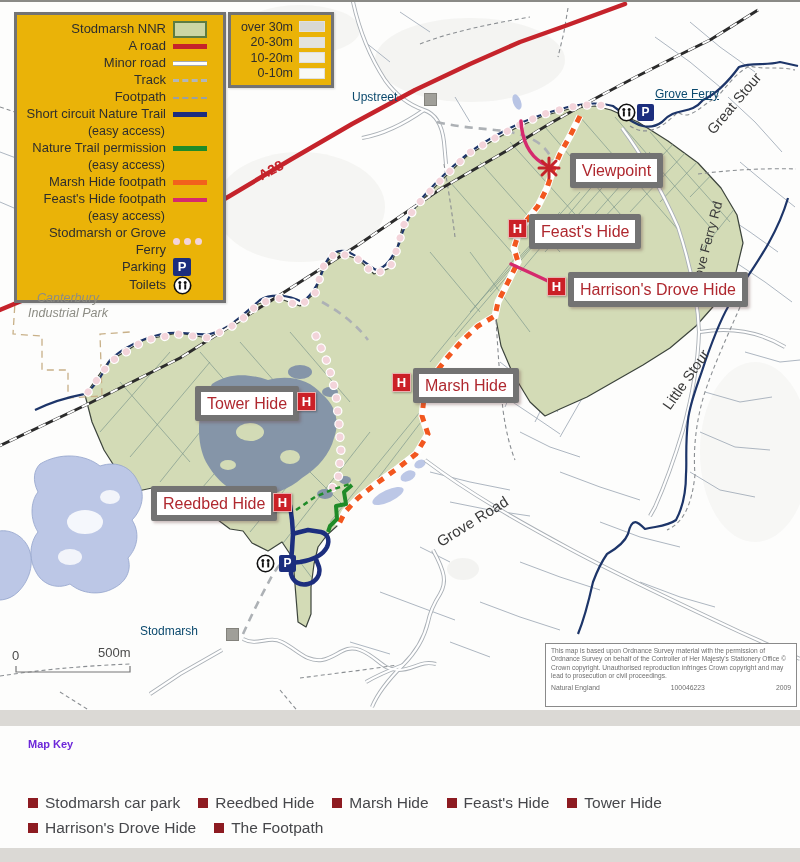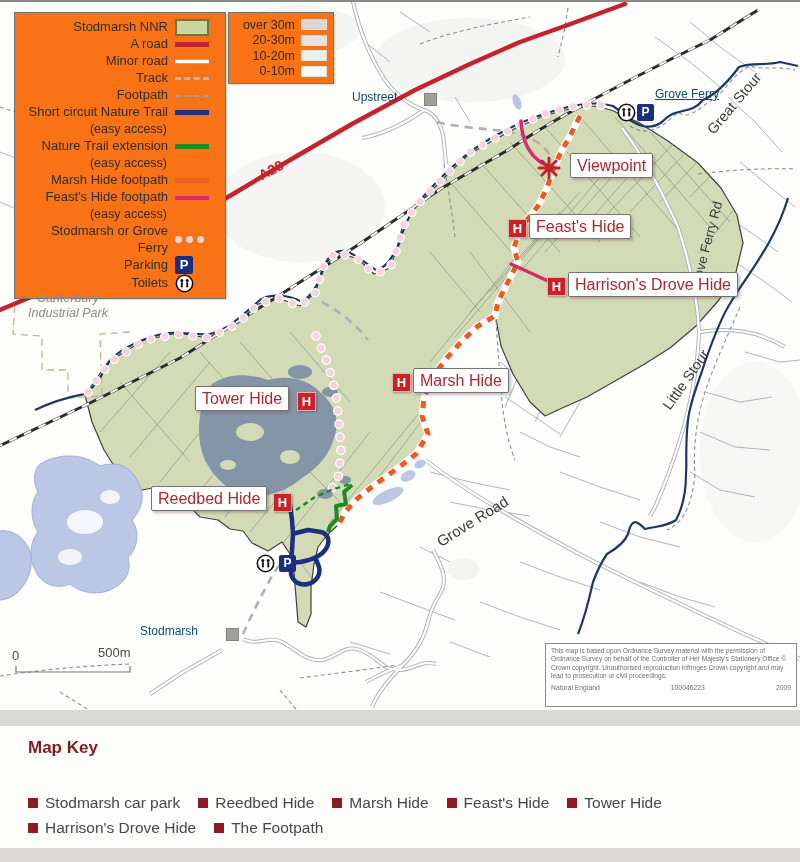--- a/index.html
+++ b/index.html
@@ -4,21 +4,21 @@
 <style>
   html,body{margin:0;padding:0;background:#fff;}
   body{font-family:"Liberation Sans","DejaVu Sans",sans-serif;-webkit-font-smoothing:antialiased;}
   #stage{position:relative;width:800px;height:862px;overflow:hidden;background:#fff;}
 
   
   #map-area{position:absolute;left:0;top:0;width:800px;height:712px;background:#fdfdfc;border-top:2px solid #8a8a86;}
   #map-svg{position:absolute;left:0;top:0;}
 
   
-  .panel{position:absolute;background:#f97316;border:1px solid #737373;box-shadow:1px 1px 2px rgba(0,0,0,.15);}
+  .panel{position:absolute;background:#eab308;border:3px solid #737373;box-shadow:1px 1px 2px rgba(0,0,0,.15);}
   #legend{left:14px;top:10px;width:212px;padding:6px 8px 5px 6px;box-sizing:border-box;}
   .lg-row{display:flex;align-items:center;min-height:17px;}
   .lg-text{flex:1;text-align:right;color:#2e2e2e;font-size:13px;line-height:16.5px;}
   .lg-sub{flex:1;text-align:right;color:#2e2e2e;font-size:12.5px;line-height:15px;padding-right:50px;}
   .lg-sw{width:42px;margin-left:7px;display:flex;justify-content:flex-start;align-items:center;}
   .sw-nnr{width:34px;height:17px;background:#ccd6a4;border:2px solid #5d7c42;box-sizing:border-box;}
   .sw-aroad{width:34px;height:5px;background:#c5232b;}
   .sw-minor{width:34px;height:5px;border-top:1.3px solid #a4a9ae;border-bottom:1.3px solid #a4a9ae;box-sizing:border-box;background:#fff;}
   .sw-track{width:34px;height:0;border-top:3px dashed #b2b6ba;}
   .sw-foot{width:34px;height:0;border-top:2px dashed #9aa0a6;}
@@ -31,41 +31,41 @@
   .p-icon{width:18px;height:18px;background:#1c2e7e;border-radius:2px;color:#fff;font-weight:bold;font-size:13px;line-height:18px;text-align:center;}
   .p-icon.small{width:17px;height:17px;font-size:12px;line-height:17px;}
 
   
   #elevation{left:228px;top:10px;width:106px;padding:4px 6px 4px 4px;box-sizing:border-box;}
   .el-row{display:flex;align-items:center;height:15.5px;}
   .el-text{flex:1;text-align:right;color:#2e2e2e;font-size:12.5px;}
   .el-sw{width:26px;height:11px;margin-left:6px;border:0.5px solid #e0e0dd;box-sizing:border-box;}
 
   
-  .maplabel{position:absolute;background:#fff;border:1px solid #737373;border-radius:2px;box-shadow:2px 2px 3px rgba(110,70,70,.35);color:#af282f;font-size:16px;line-height:21px;padding:1px 6px;white-space:nowrap;}
+  .maplabel{position:absolute;background:#fff;border:6px solid #737373;border-radius:2px;box-shadow:2px 2px 3px rgba(110,70,70,.35);color:#af282f;font-size:16px;line-height:21px;padding:1px 6px;white-space:nowrap;}
   .place{position:absolute;color:#0c4a6e;font-size:12px;white-space:nowrap;}
   .place.two-line{white-space:normal;width:72px;line-height:19px;}
   .rot{position:absolute;color:#3a3a3a;font-size:14.5px;white-space:nowrap;transform-origin:0 50%;}
   .a28{position:absolute;color:#c5232b;font-size:14px;font-weight:bold;transform:rotate(-28deg);}
   .italic-place{position:absolute;color:#8c8c84;font-style:italic;font-size:12.5px;line-height:14.5px;text-align:center;width:96px;}
   .hmark{position:absolute;width:19px;height:19px;background:#cb2027;border:1px solid #e9b0b0;box-sizing:border-box;color:#fff;font-weight:bold;font-size:13px;line-height:17px;text-align:center;box-shadow:1px 1px 2px rgba(0,0,0,.3);}
   .pmark{position:absolute;}
   .tmark{position:absolute;}
   .village-sq{position:absolute;width:13px;height:13px;background:#a09f99;border:1px solid #83827c;box-sizing:border-box;}
   .scale-num{position:absolute;color:#4a4a4a;font-size:13px;}
 
   
   #copyright{position:absolute;left:545px;top:641px;width:252px;height:64px;background:#fff;border:1px solid #8a8a8a;box-sizing:border-box;padding:3px 5px;color:#6e6e6e;}
   #copyright .cp-text{font-size:6.6px;line-height:8.4px;}
   #copyright .cp-row{display:flex;justify-content:space-between;font-size:6.8px;margin-top:3px;}
 
   
   #bottom-band-1{position:absolute;left:0;top:710px;width:800px;height:16px;background:#dbd9d5;}
   #key-section{position:absolute;left:0;top:726px;width:800px;height:122px;background:#fdfdfc;}
-  #key-title{position:absolute;left:28px;top:12px;color:#7f1d1d;font-weight:bold;font-size:17px;}
+  #key-title{position:absolute;left:28px;top:12px;color:#6d28d9;font-weight:bold;font-size:11px;}
   #key-intro{position:absolute;left:28px;top:42px;color:#55565a;font-size:15.5px;}
   .key-list{position:absolute;left:28px;display:flex;gap:18px;}
   .key-item{display:flex;align-items:center;gap:7px;color:#46474b;font-size:15.5px;}
   .key-item i{width:10px;height:10px;background:#8d1b21;display:block;}
   #key-row1{top:68px;}
   #key-row2{top:93px;}
   #bottom-band-2{position:absolute;left:0;top:848px;width:800px;height:14px;background:#dbd9d5;}
 </style>
 </head>
 <body>
@@ -319,21 +319,21 @@
       <div class="lg-row">
         <span class="lg-text">Short circuit Nature Trail</span>
         <span class="lg-sw">
             <span class="sw-blue"></span>
           </span>
       </div>
       <div class="lg-row">
           <span class="lg-sub">(easy access)</span>
         </div>
       <div class="lg-row">
-        <span class="lg-text">Nature Trail extension</span>
+        <span class="lg-text">Nature Trail permission</span>
         <span class="lg-sw">
             <span class="sw-green"></span>
           </span>
       </div>
       <div class="lg-row">
           <span class="lg-sub">(easy access)</span>
         </div>
       <div class="lg-row">
         <span class="lg-text">Marsh Hide footpath</span>
         <span class="lg-sw">

